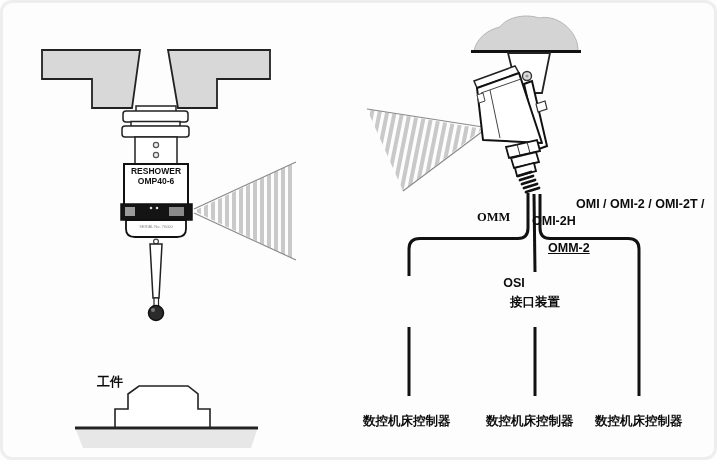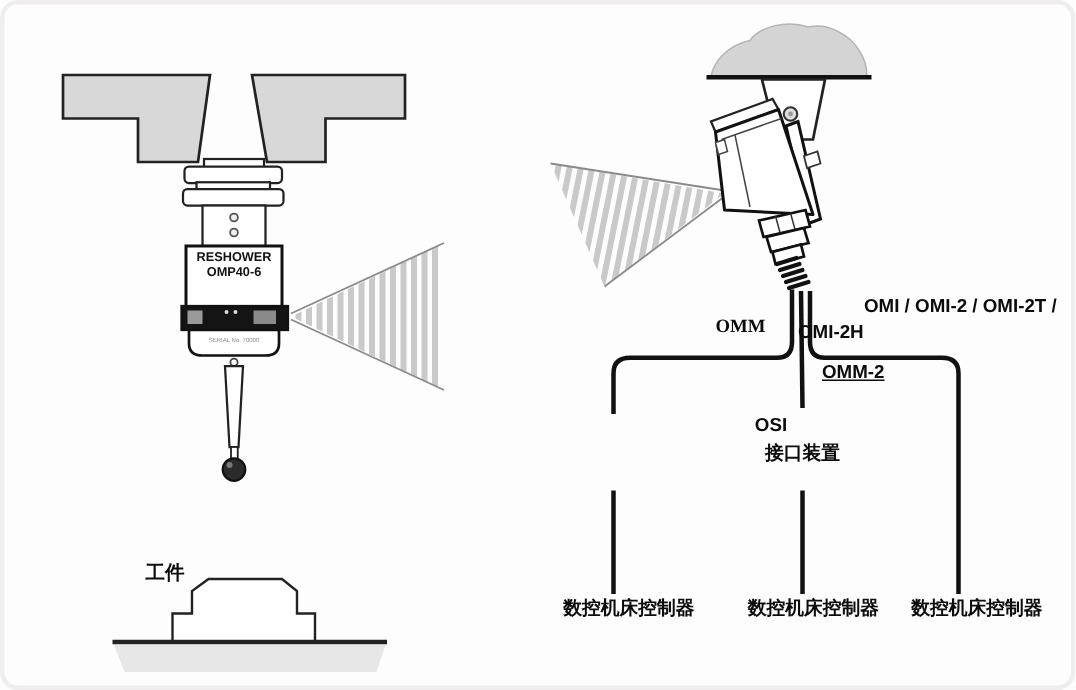--- a/index.html
+++ b/index.html
@@ -10,21 +10,21 @@
   #frame{position:absolute;inset:0;border:3px solid #efedee;border-radius:12px;pointer-events:none;}
   svg{position:absolute;left:0;top:0;}
   .lbl{position:absolute;font-weight:bold;color:#0c0c0c;white-space:nowrap;}
   .lbl-13{font-size:13px;}
   .lbl-12{font-size:12.5px;}
   .center{text-align:center;white-space:nowrap;}
   .brand{position:absolute;left:124px;top:167px;width:64px;text-align:center;
          font-size:8.5px;line-height:9.5px;font-weight:bold;color:#111;letter-spacing:0;}
   .serial{position:absolute;left:126px;top:224px;width:60px;text-align:center;
           font-size:4px;color:#8a8a8a;font-weight:normal;}
-  .ctr{position:absolute;width:100px;text-align:right;font-weight:bold;font-size:12.5px;color:#0c0c0c;}
+  .ctr{position:absolute;width:100px;text-align:left;font-weight:bold;font-size:12.5px;color:#0c0c0c;margin-top:16px;}
 </style>
 </head>
 <body>
 
 <div id="canvas">
 
   <svg width="717" height="460" viewBox="0 0 717 460">
     <defs>
       <clipPath id="coneL">
           <polygon points="194,211 296,162 296,260"></polygon>

